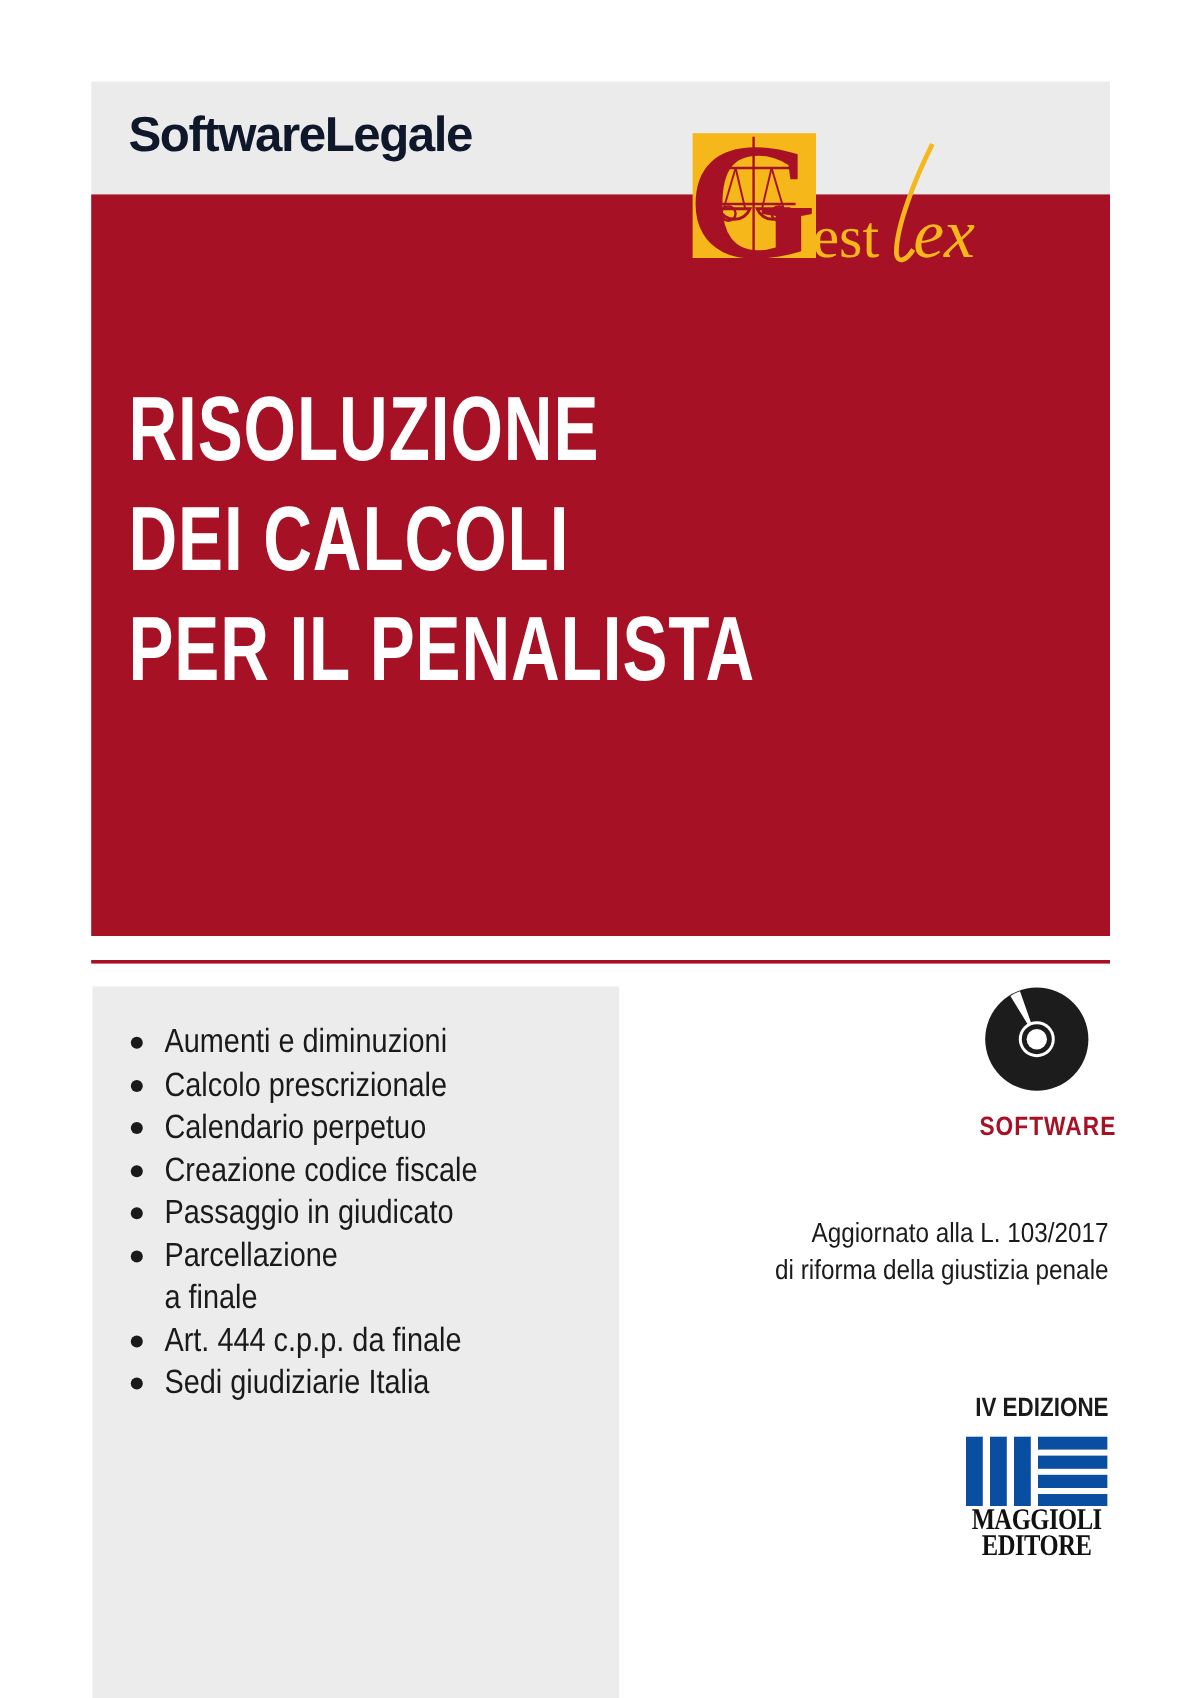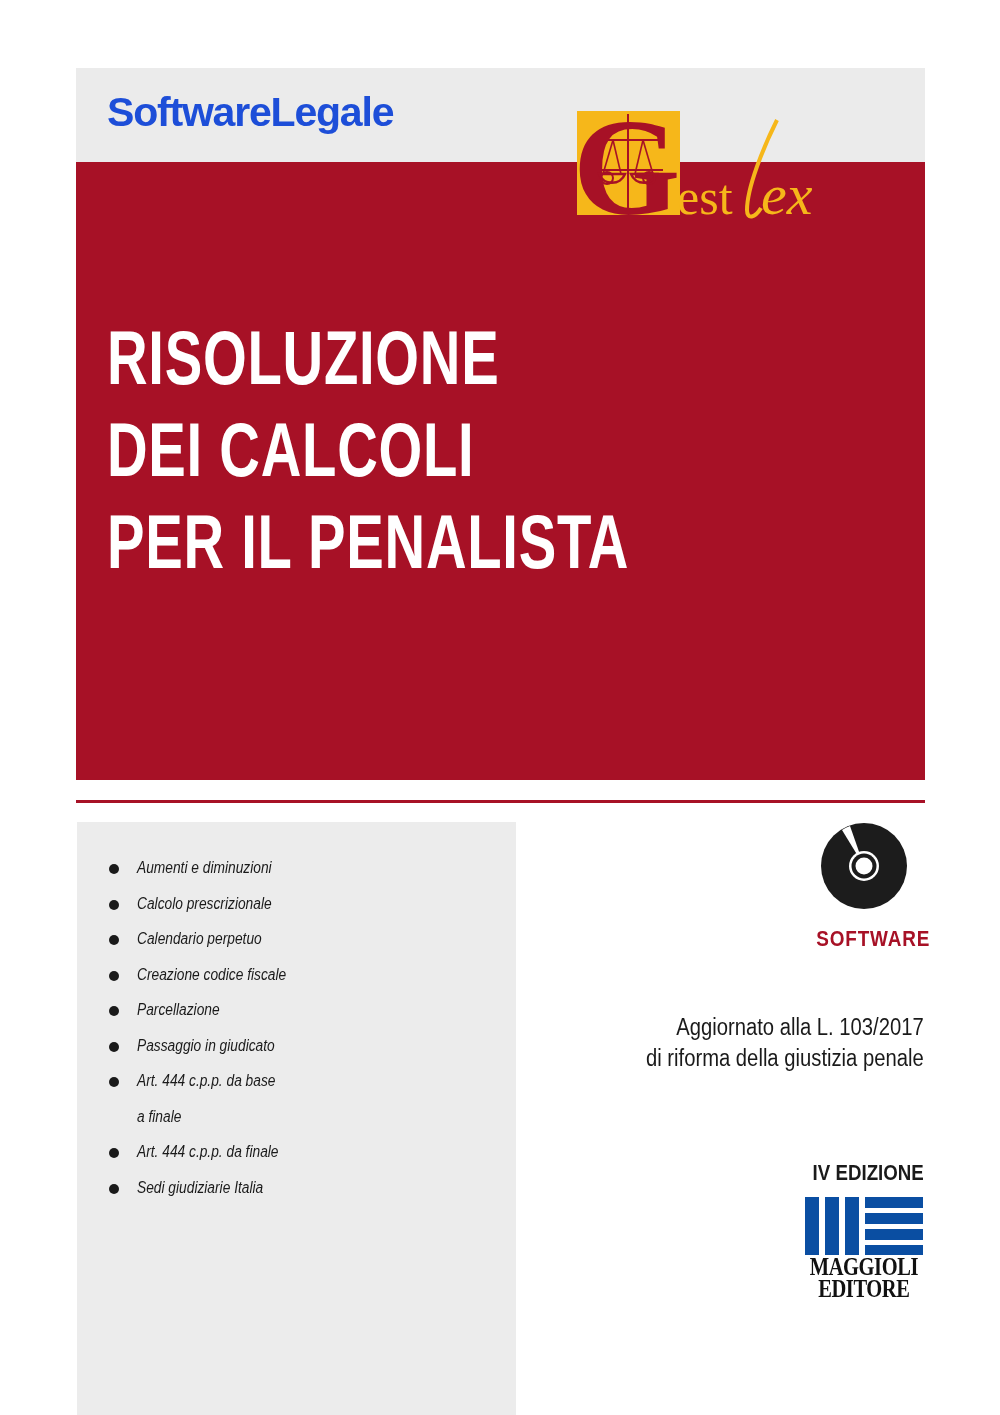--- a/index.html
+++ b/index.html
@@ -6,21 +6,21 @@
     html, body { width: 1000px; height: 1415px; background: #ffffff; overflow: hidden; }
     body { position: relative; font-family: "Liberation Sans", sans-serif; }
 
     .header-band {
       position: absolute; left: 76px; top: 68px; width: 849px; height: 94px;
       background: #ebebeb;
     }
     .series-name {
       position: absolute; left: 107px; top: 92px;
       font-family: "Liberation Sans", sans-serif; font-weight: bold;
-      font-size: 41px; letter-spacing: -1.2px; color: #1d4ed8;
+      font-size: 41px; letter-spacing: -1.2px; color: #0f172a;
       line-height: 1;
     }
     .red-block {
       position: absolute; left: 76px; top: 162px; width: 849px; height: 618px;
       background: #a71126;
     }
     
     .gestlex {
       position: absolute; left: 577px; top: 108px; width: 280px; height: 135px;
     }
@@ -40,21 +40,21 @@
       background: #a71126;
     }
 
     .features-box {
       position: absolute; left: 77px; top: 822px; width: 439px; height: 593px;
       background: #ececec;
     }
     .features {
       position: absolute; left: 105px; top: 850px; list-style: none;
       font-family: "Liberation Sans", sans-serif; color: #1a1a1a;
-      font-size: 16px; line-height: 35.5px; font-style: italic;
+      font-size: 28px; line-height: 35.5px;
     }
     .features li { position: relative; padding-left: 32px; white-space: nowrap; }
     .features li .txt { display: inline-block; transform: scaleX(0.86); transform-origin: left center; }
     .features li .bullet {
       position: absolute; left: 4px; top: 14px; width: 10px; height: 10px;
       border-radius: 50%; background: #1a1a1a;
     }
 
     .cd-icon {
       position: absolute; left: 820px; top: 822px; width: 88px; height: 88px;
@@ -133,23 +133,22 @@
 </div>
 
 <div class="rule"></div>
 
 <div class="features-box"></div>
 <ul class="features">
   <li><span class="bullet"></span><span class="txt">Aumenti e diminuzioni</span></li>
   <li><span class="bullet"></span><span class="txt">Calcolo prescrizionale</span></li>
   <li><span class="bullet"></span><span class="txt">Calendario perpetuo</span></li>
   <li><span class="bullet"></span><span class="txt">Creazione codice fiscale</span></li>
+  <li><span class="bullet"></span><span class="txt">Passaggio in giudicato</span></li>
   <li><span class="bullet"></span><span class="txt">Parcellazione</span></li>
-  <li><span class="bullet"></span><span class="txt">Passaggio in giudicato</span></li>
-  <li><span class="bullet"></span><span class="txt">Art. 444 c.p.p. da base</span></li>
   <li><span class="txt">a finale</span></li>
   <li><span class="bullet"></span><span class="txt">Art. 444 c.p.p. da finale</span></li>
   <li><span class="bullet"></span><span class="txt">Sedi giudiziarie Italia</span></li>
 </ul>
 
 <div class="cd-icon">
   <svg viewBox="0 0 88 88" xmlns="http://www.w3.org/2000/svg">
     <circle cx="44" cy="44" r="43" fill="#1c1c1c"></circle>
     <path d="M44 44 L22 8 A43 43 0 0 1 30 4 Z" fill="#ffffff"></path>
     <path d="M44 44 L19 11 A43 43 0 0 1 21 9 Z" fill="#1c1c1c"></path>

